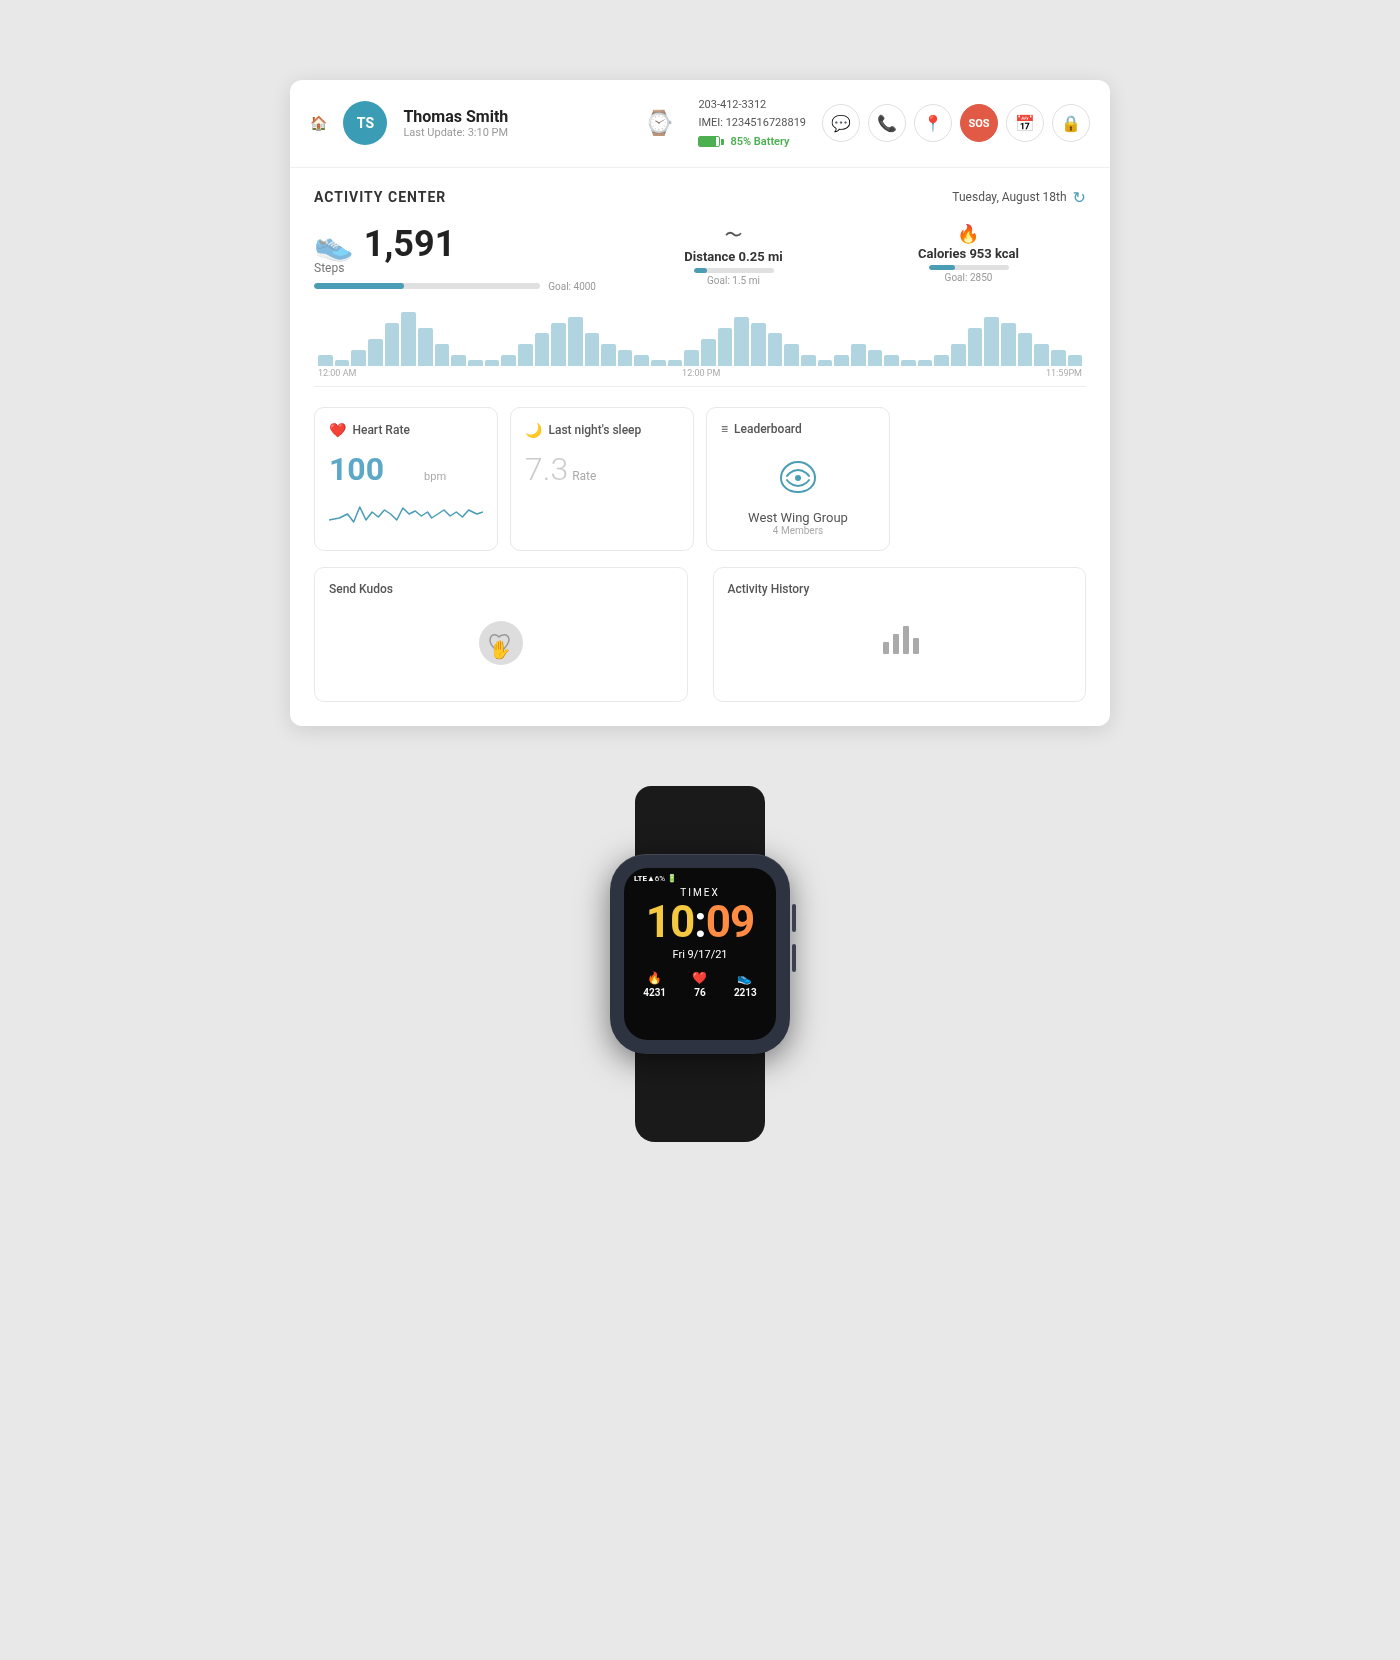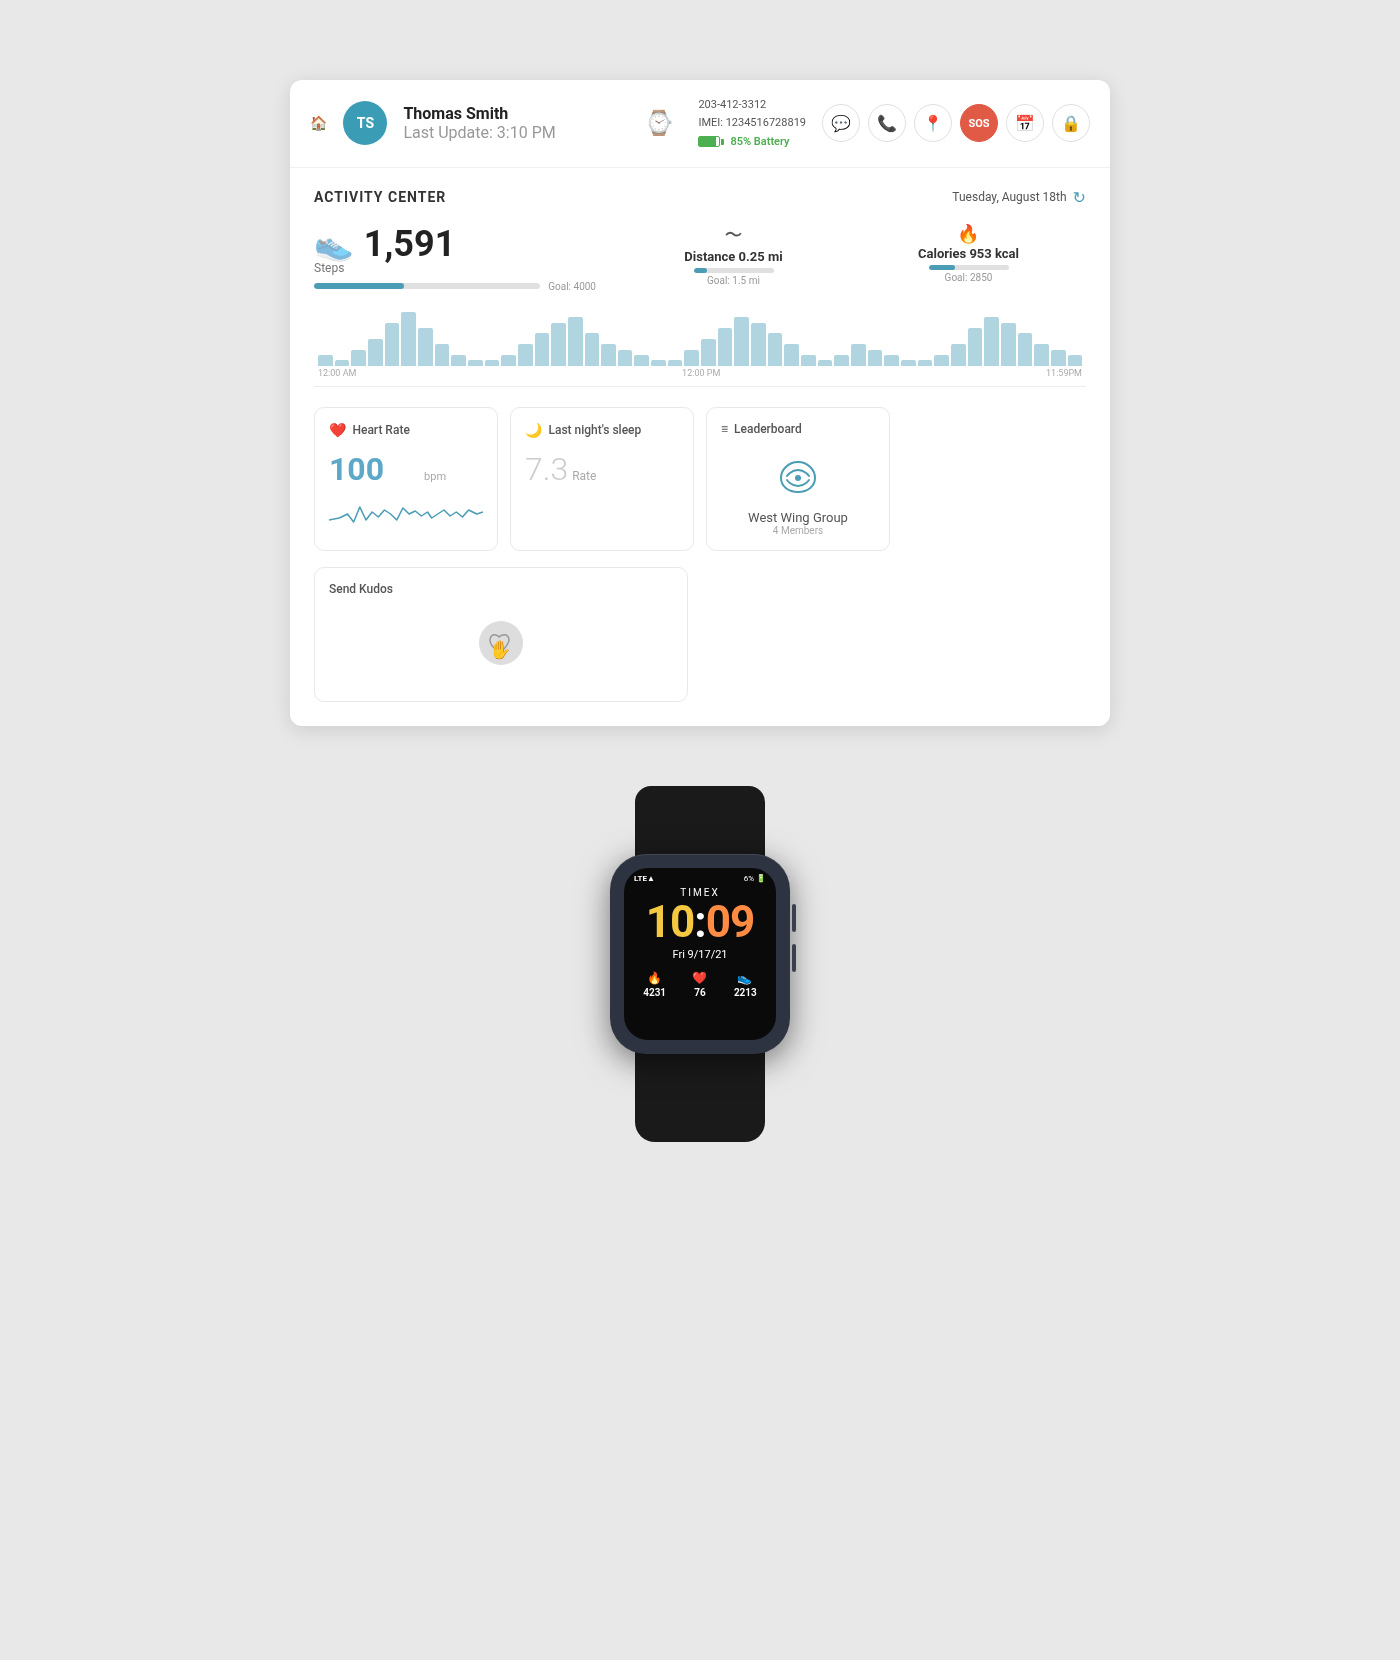--- a/index.html
+++ b/index.html
@@ -51,21 +51,21 @@
     }
     .user-info {
       flex: 1;
     }
     .user-name {
       font-size: 16px;
       font-weight: 700;
       color: #222;
     }
     .user-update {
-      font-size: 16px;
+      font-size: 11px;
       color: #999;
     }
     .device-info {
       font-size: 11px;
       color: #555;
       line-height: 1.6;
     }
     .battery-bar-wrap {
       display: flex;
       align-items: center;
@@ -455,21 +455,20 @@
       background: #0a0a0a;
       border-radius: 24px;
       overflow: hidden;
       display: flex;
       flex-direction: column;
       align-items: center;
     }
     .watch-status-bar {
       width: 100%;
       display: flex;
-      justify-content: space-between;
       align-items: center;
       padding: 6px 10px 2px;
     }
     .watch-lte {
       font-size: 8px;
       color: #fff;
       font-weight: 700;
     }
     .watch-battery-text {
       font-size: 8px;
@@ -733,20 +732,33 @@
       </div>
       <div class="kudos-icon">
         <svg width="50" height="50" viewBox="0 0 50 50">
           <circle cx="25" cy="25" r="22" fill="#ddd"></circle>
           <path d="M18 30 C18 30 14 26 14 22 C14 18 17 16 20 17 C21 17 22 18 23 19 C24 18 25 17 27 17 C30 16 33 18 33 22 C33 26 29 30 25 34 Z" fill="none" stroke="#999" stroke-width="1.5"></path>
           <text x="25" y="38" text-anchor="middle" font-size="18" fill="#999">✋</text>
         </svg>
       </div>
     </div>
 
+    <div class="metric-card">
+      <div class="card-title-row">
+        <span class="card-title">Activity History</span>
+      </div>
+      <div class="history-icon">
+        <svg width="40" height="40" viewBox="0 0 40 40">
+          <rect x="4" y="24" width="6" height="12" fill="#aaa" rx="1"></rect>
+          <rect x="14" y="16" width="6" height="20" fill="#aaa" rx="1"></rect>
+          <rect x="24" y="8" width="6" height="28" fill="#aaa" rx="1"></rect>
+          <rect x="34" y="20" width="6" height="16" fill="#aaa" rx="1"></rect>
+        </svg>
+      </div>
+    </div>
   </div>
 
 </div>
 
 <div class="watch-container">
   <div class="watch-outer">
     <div class="band-top" style="border-radius:16px 16px 0 0; width:130px; height:70px; margin:0 auto;"></div>
     <div class="watch-body" style="margin-top:-2px; margin-bottom:-2px; position:relative; z-index:2;">
       <div class="watch-side-btn top"></div>
       <div class="watch-side-btn bottom"></div>

